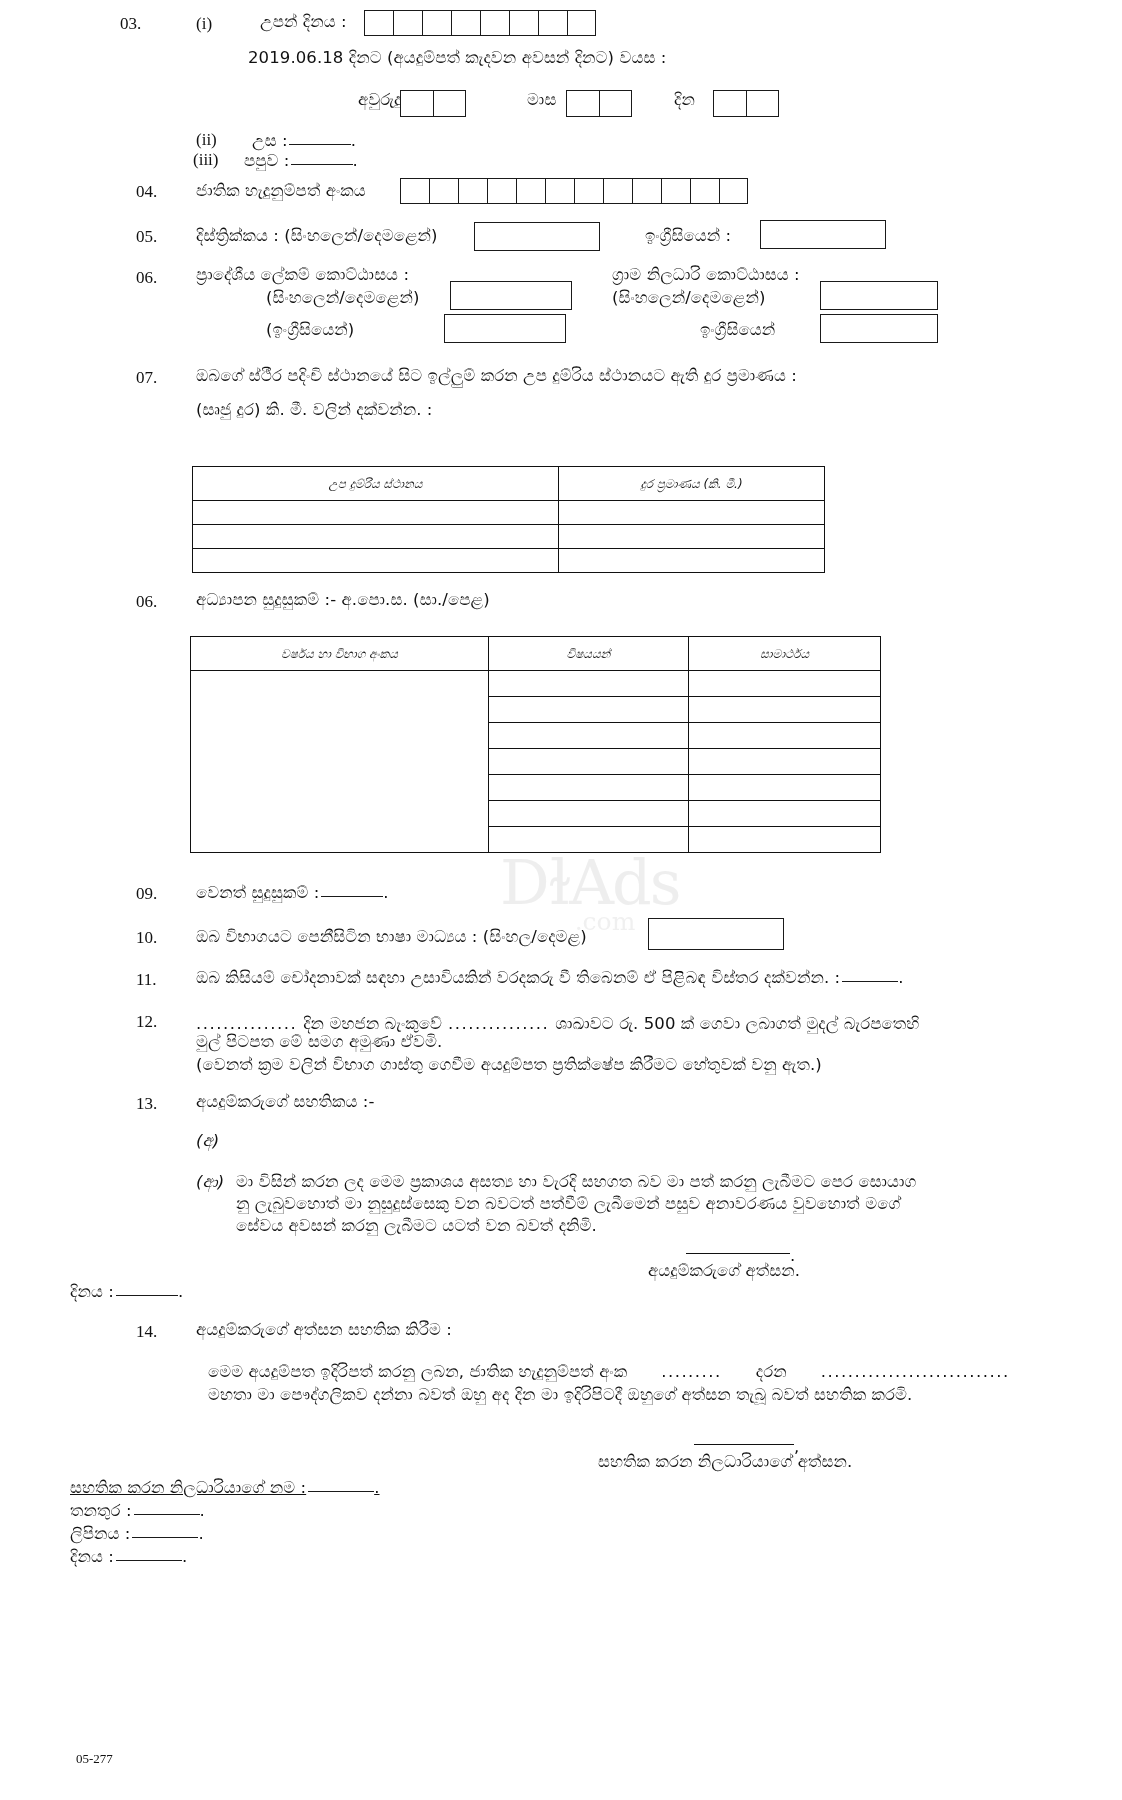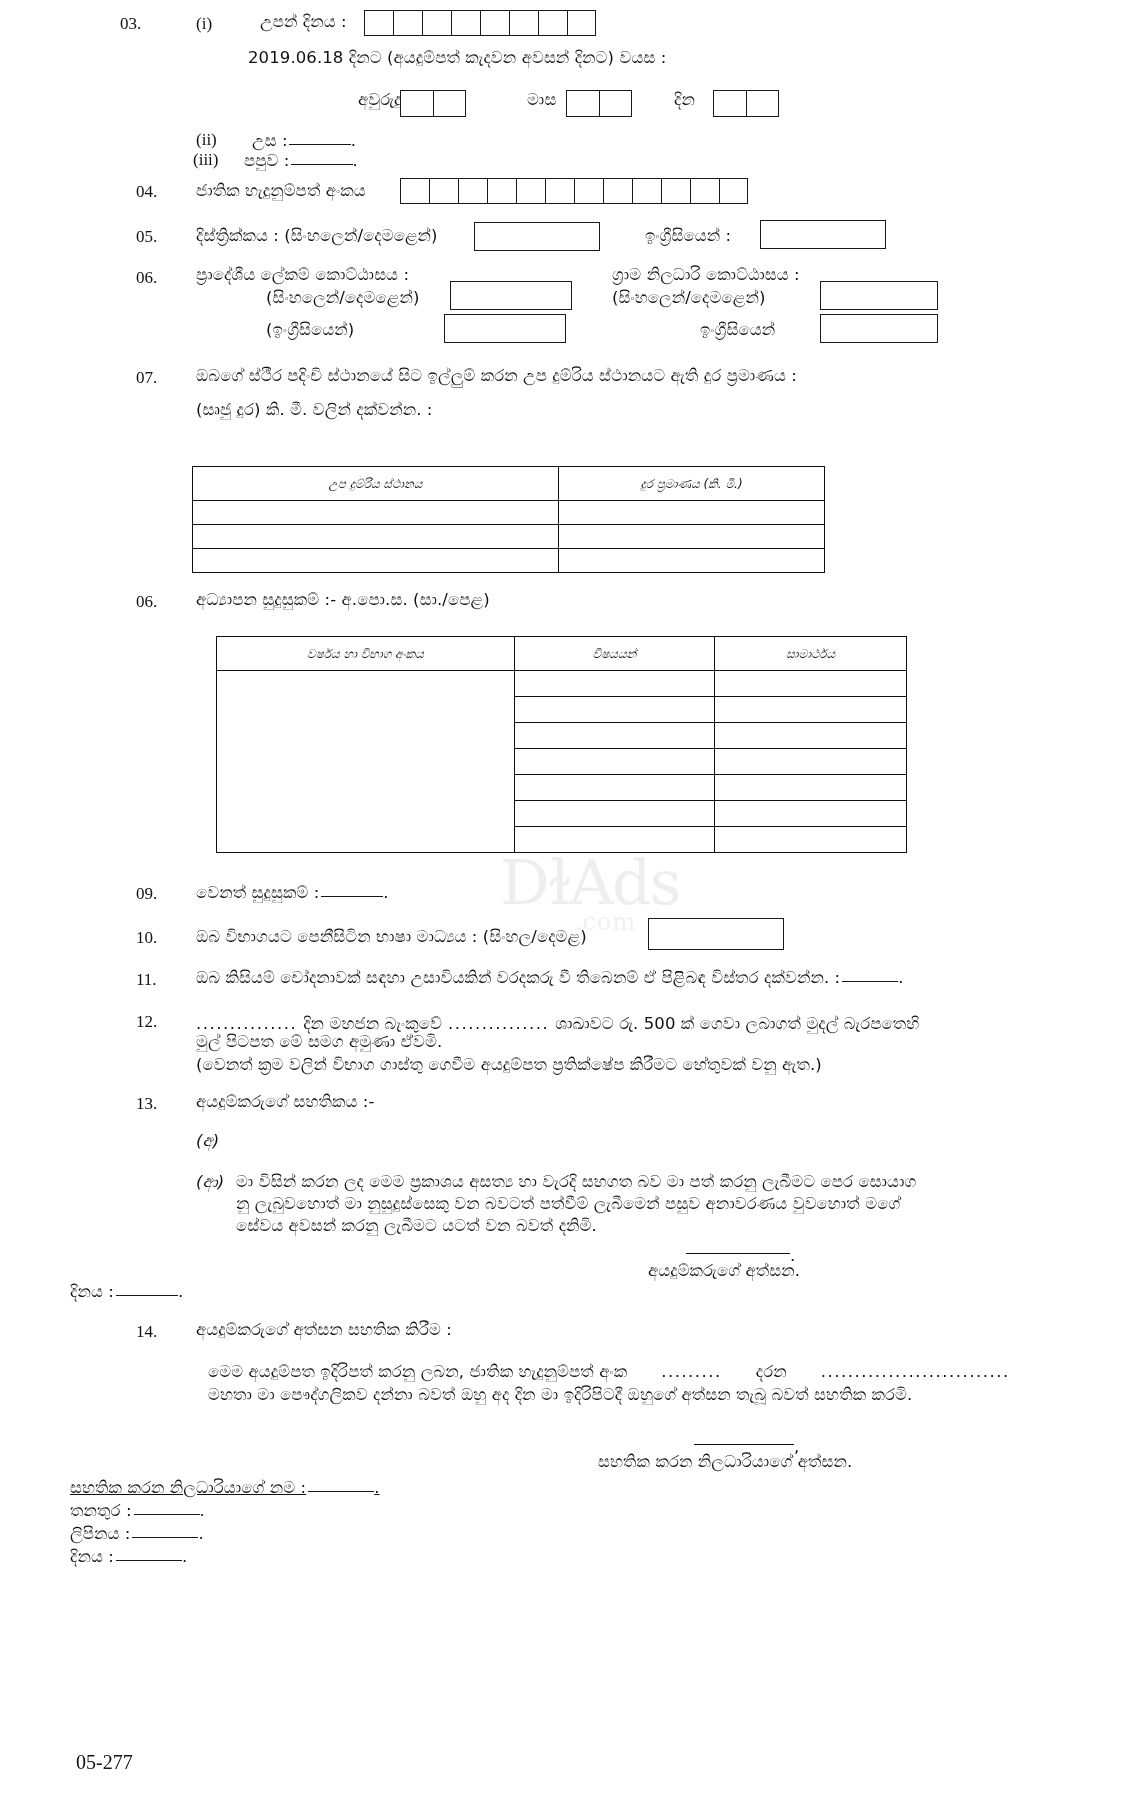--- a/index.html
+++ b/index.html
@@ -109,21 +109,21 @@
     color: #cfcfcf;
     text-align: center;
     margin-top: -4px;
   }
 
   .footer-code {
     position: absolute;
     left: 76px;
     top: 1751px;
     font-family: "Liberation Serif", "DejaVu Serif", serif;
-    font-size: 20px;
+    font-size: 13px;
   }
 </style>
 </head>
 <body>
 
 <div class="page">
 
   <div class="row" style="left:120px; top:14px;">
     <span class="num">03.</span>
   </div>
@@ -287,21 +287,21 @@
   </tbody>
     </table>
 
   <div class="row" style="left:136px; top:592px;">
     <span class="num">06.</span>
   </div>
   <div class="row" style="left:196px; top:590px;">
     <span class="lbl">අධ්‍යාපන සුදුසුකම් :- අ.පො.ස. (සා./පෙළ)</span>
   </div>
 
-  <table class="ftable" style="left:190px; top:636px;margin-left:26px;">
+  <table class="ftable" style="left:190px; top:636px;">
     <tbody>
         <tr>
       <th style="width:298px;">වර්ෂය හා විභාග අංකය</th>
       <th style="width:200px;">විෂයයන්</th>
       <th style="width:192px;">සාමාර්ථය</th>
     </tr>
     <tr>
       <td rowspan="7" style="vertical-align:top;"></td>
       <td style="height:26px;"></td>
       <td></td>

